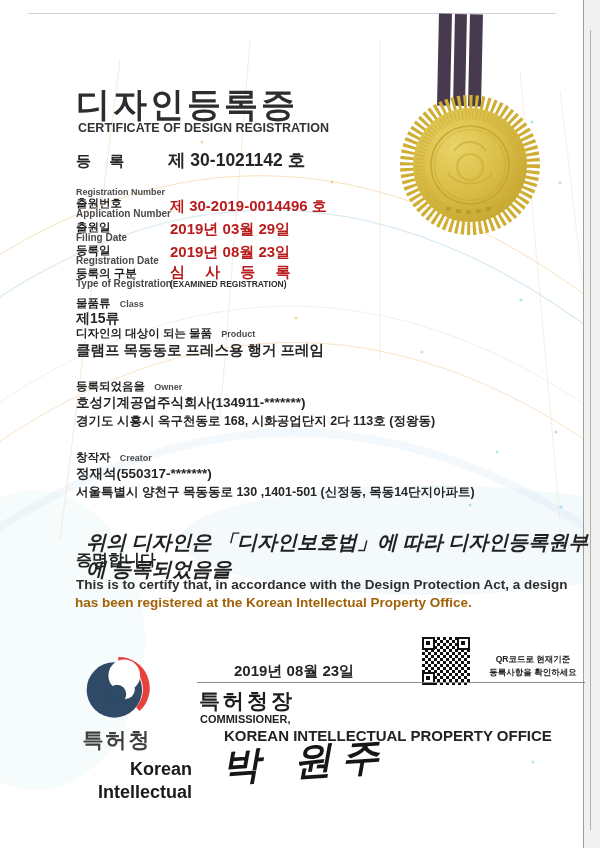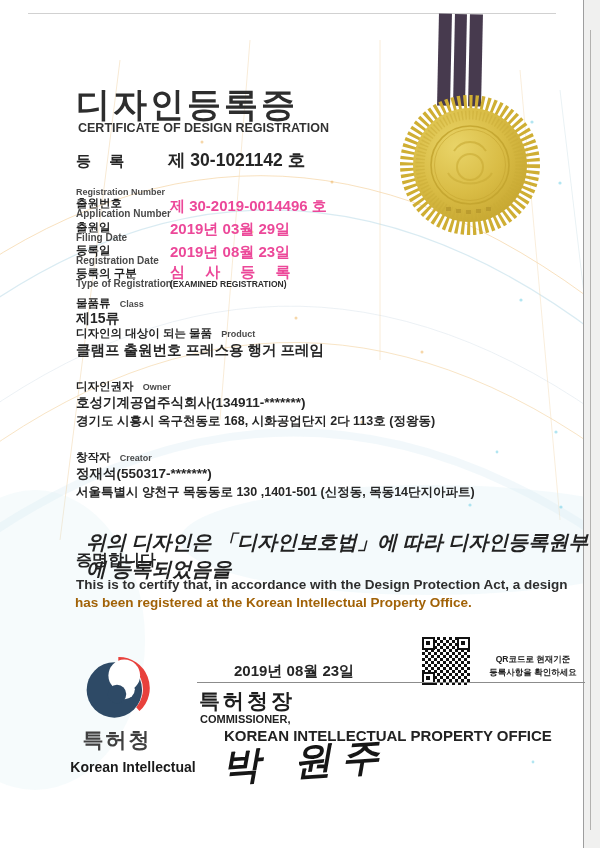--- a/index.html
+++ b/index.html
@@ -19,21 +19,21 @@
   .ribbon{left:438px;top:14px;width:44px;height:92px;display:flex;gap:3px;transform:rotate(1.2deg);}
   .ribbon .bar{flex:1;background:#473a4e;}
   .seal{left:398px;top:93px;}
   
   .title-kr{left:76px;top:82px;font-size:34px;font-weight:800;letter-spacing:3px;color:#2d2d2d;}
   .title-en{left:78px;top:121px;font-size:12.5px;font-weight:800;color:#333;}
   
   .lab{font-size:11.5px;font-weight:800;color:#222;line-height:1.05;}
   .lab .sub{display:block;font-size:10px;font-weight:600;color:#4a4a4a;letter-spacing:0;}
   .lab .sub-inline{font-size:9px;font-weight:600;color:#4a4a4a;margin-left:6px;}
-  .val{font-size:15px;font-weight:800;color:#ec4899;}
+  .val{font-size:15px;font-weight:800;color:#b91c1c;}
   .reg-label{left:76px;top:152px;font-size:15px;font-weight:800;letter-spacing:7px;}
   .reg-sub{left:76px;top:171px;font-size:9px;font-weight:600;color:#4a4a4a;margin-top:16px;}
   .reg-val{left:168px;top:148px;font-size:17.5px;font-weight:800;}
   .f-lab1{left:76px;top:197px;} .f-val1{left:170px;top:197px;}
   .f-lab2{left:76px;top:221px;} .f-val2{left:170px;top:220px;}
   .f-lab3{left:76px;top:244px;} .f-val3{left:170px;top:243px;}
   .f-lab4{left:76px;top:267px;} .f-val4{left:170px;top:263px;letter-spacing:8px;}
   .f-val4-sub{left:170px;top:279px;font-size:8.5px;font-weight:800;color:#2c2c2c;}
   .class-lab{left:76px;top:297px;text-align:right;}
   .class-val{left:76px;top:310px;font-size:14px;font-weight:800;}
@@ -64,21 +64,21 @@
       background-size:6px 6px;outline:3px solid #fff;}
   .finder{position:absolute;width:13px;height:13px;border:2.5px solid #111;background:#fff;box-sizing:border-box;}
   .finder::after{content:"";position:absolute;left:2px;top:2px;width:4px;height:4px;background:#111;}
   .finder.tl{left:0;top:0;} .finder.tr{right:0;top:0;} .finder.bl{left:0;bottom:0;}
   .qr-cap{left:479px;top:653px;width:108px;font-size:8.5px;font-weight:800;color:#222;
     line-height:1.55;text-align:center;}
   
   .logo-svg{left:84px;top:655px;}
   .agency-kr{left:62px;top:726px;width:110px;text-align:center;font-size:21px;font-weight:800;
     letter-spacing:2px;color:#404040;}
-  .agency-en{left:58px;top:758px;width:150px;text-align:center;font-size:14px;font-weight:700;
+  .agency-en{left:42px;top:758px;width:150px;text-align:right;font-size:18px;font-weight:700;
     color:#1a1a1a;line-height:1.3;}
 </style>
 </head>
 <body>
 
 <svg class="abs" width="600" height="848" viewBox="0 0 600 848" style="left:0;top:0;">
   <path d="M -60 340 Q 280 70 630 360" stroke="#cfe6ef" stroke-width="1.2" fill="none" opacity="0.8"></path>
   <path d="M -60 295 Q 280 40 630 330" stroke="#f3cd95" stroke-width="1" fill="none" opacity="0.6"></path>
   <path d="M -40 470 Q 300 210 640 480" stroke="#f3cd95" stroke-width="1" fill="none" opacity="0.55"></path>
   <path d="M -40 555 Q 300 305 640 565" stroke="#cfe6ef" stroke-width="8" fill="none" opacity="0.28"></path>
@@ -181,24 +181,24 @@
 <div class="abs lab class-lab">
   <span>물품류</span>
   <span class="sub-inline">Class</span>
 </div>
 <div class="abs class-val">제15류</div>
 
 <div class="abs lab prod-lab">
   <span>디자인의 대상이 되는 물품</span>
   <span class="sub-inline">Product</span>
 </div>
-<div class="abs prod-val">클램프 출원번호 프레스용 행거 프레임</div>
+<div class="abs prod-val">클램프 목동동로 프레스용 행거 프레임</div>
 
 <div class="abs lab owner-lab">
-  <span>디자인권자</span>
+  <span>등록되었음을</span>
   <span class="sub-inline">Owner</span>
 </div>
 <div class="abs owner-name">호성기계공업주식회사(134911-*******)</div>
 <div class="abs owner-addr">경기도 시흥시 옥구천동로 168, 시화공업단지 2다 113호 (정왕동)</div>
 
 <div class="abs lab creator-lab">
   <span>창작자</span>
   <span class="sub-inline">Creator</span>
 </div>
 <div class="abs creator-name">정재석(550317-*******)</div>

